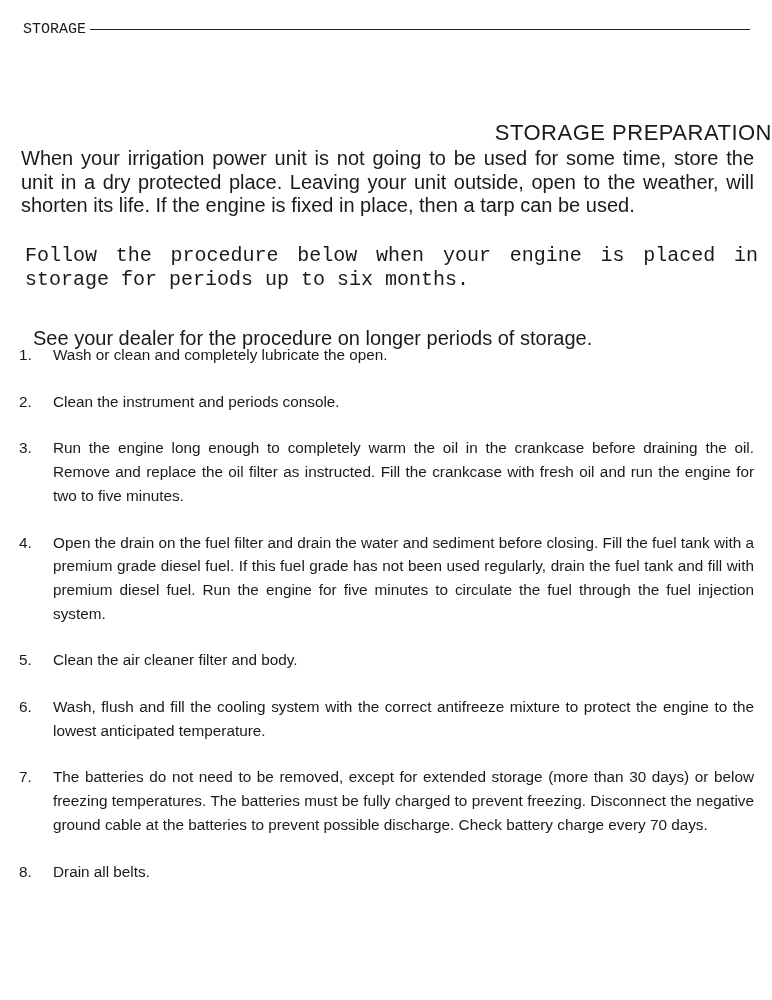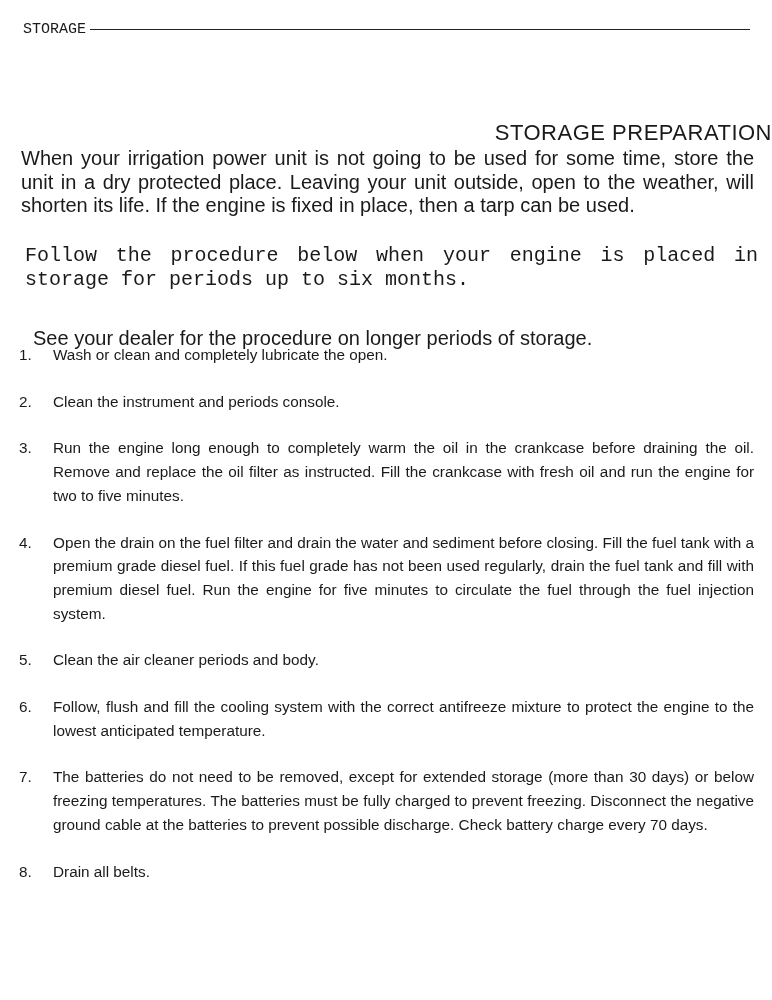--- a/index.html
+++ b/index.html
@@ -43,25 +43,25 @@
   <li class="item" style="margin-bottom:23px;">
     <span class="num">3.</span>
     <span class="txt">Run the engine long enough to completely warm the oil in the crankcase before draining the oil. Remove and replace the oil filter as instructed. Fill the crankcase with fresh oil and run the engine for two to five minutes.</span>
   </li>
   <li class="item" style="margin-bottom:23px;">
     <span class="num">4.</span>
     <span class="txt">Open the drain on the fuel filter and drain the water and sediment before closing. Fill the fuel tank with a premium grade diesel fuel. If this fuel grade has not been used regularly, drain the fuel tank and fill with premium diesel fuel. Run the engine for five minutes to circulate the fuel through the fuel injection system.</span>
   </li>
   <li class="item" style="margin-bottom:23px;">
     <span class="num">5.</span>
-    <span class="txt">Clean the air cleaner periods and body.</span>
+    <span class="txt">Clean the air cleaner filter and body.</span>
   </li>
   <li class="item" style="margin-bottom:23px;">
     <span class="num">6.</span>
-    <span class="txt">Follow, flush and fill the cooling system with the correct antifreeze mixture to protect the engine to the lowest anticipated temperature.</span>
+    <span class="txt">Wash, flush and fill the cooling system with the correct antifreeze mixture to protect the engine to the lowest anticipated temperature.</span>
   </li>
   <li class="item" style="margin-bottom:23px;">
     <span class="num">7.</span>
     <span class="txt">The batteries do not need to be removed, except for extended storage (more than 30 days) or below freezing temperatures. The batteries must be fully charged to prevent freezing. Disconnect the negative ground cable at the batteries to prevent possible discharge. Check battery charge every 70 days.</span>
   </li>
   <li class="item">
     <span class="num">8.</span>
     <span class="txt">Drain all belts.</span>
   </li>
 </ol>

